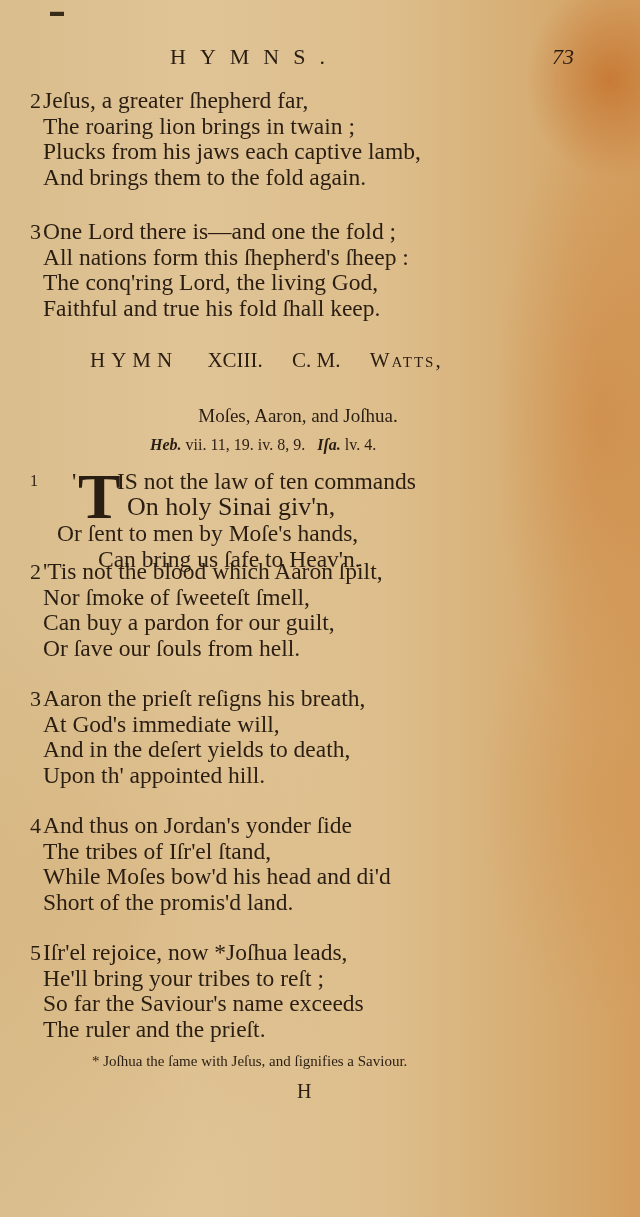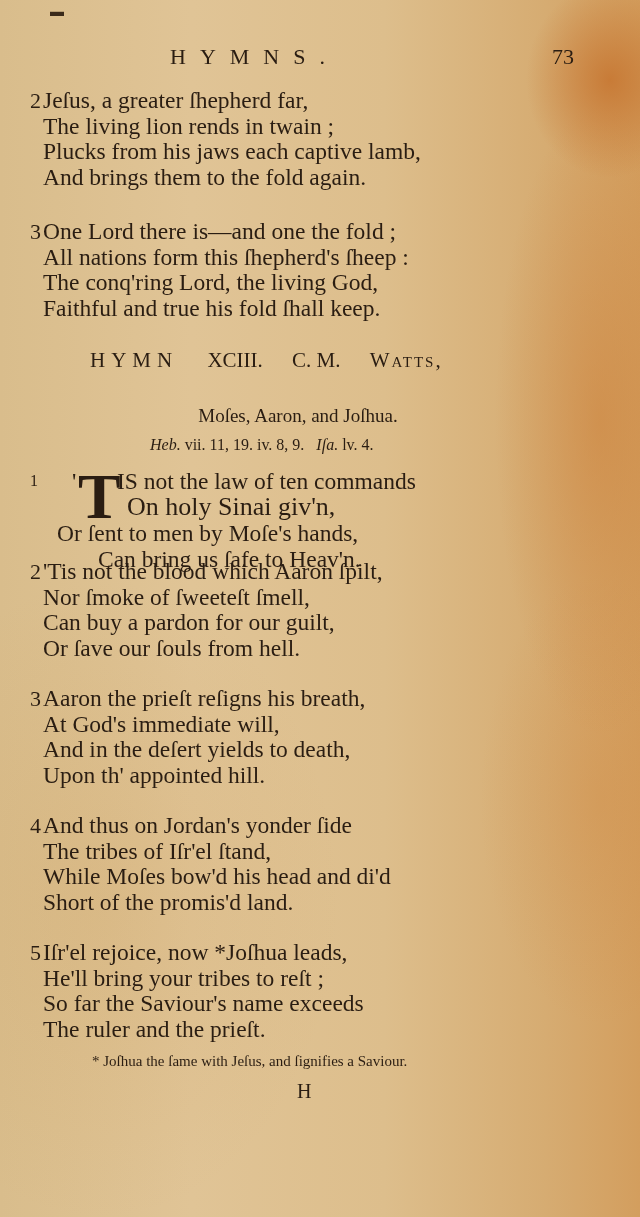--- a/index.html
+++ b/index.html
@@ -17,21 +17,21 @@
     .page { position: absolute; inset: 0; }
     .running-head {
       position: absolute; top: 34px; left: 0; width: 640px; height: 40px;
     }
     .running-title {
       position: absolute; left: 170px; top: 10px;
       font-size: 22px; letter-spacing: 14px;
     }
     .page-number {
       position: absolute; left: 552px; top: 10px;
-      font-size: 22px; 
+      font-size: 22px; font-style: italic;
     }
     .stanza { position: absolute; left: 30px; }
     .stanza .num {
       position: absolute; left: 0; top: 0; width: 20px;
       font-size: 22px; line-height: 26px;
     }
     .stanza .line {
       display: block; margin-left: 13px;
       font-size: 23.5px; line-height: 25.5px; white-space: nowrap;
     }
@@ -43,21 +43,21 @@
     .hymn-heading .sp { letter-spacing: 6px; }
     .hymn-heading .author { font-variant: small-caps; letter-spacing: 2px; }
     .hymn-subtitle {
       position: absolute; left: 0; width: 640px; top: 405px;
       text-align: center; font-size: 19px; padding-right: 44px; box-sizing: border-box;
     }
     .hymn-ref {
       position: absolute; left: 150px; top: 436px;
       font-size: 16px; white-space: nowrap;
     }
-    .hymn-ref i { font-style: italic; font-weight: normal; }
+    .hymn-ref i { font-style: italic; font-weight: bold; }
     .dropcap-stanza { position: absolute; left: 30px; top: 468px; }
     .dropcap-stanza .num { position: absolute; left: 0; top: 4px; font-size: 16px; }
     .dropcap {
       position: absolute; left: 48px; top: 2px;
       font-size: 64px; line-height: 54px; font-weight: bold;
     }
     .dropcap-apos { position: absolute; left: 42px; top: 0; font-size: 24px; line-height: 26px; }
     .dropcap-stanza .l1 { position: absolute; left: 87px; top: 0; font-size: 23.5px; line-height: 26px; white-space: nowrap; }
     .dropcap-stanza .l2 { position: absolute; left: 97px; top: 26px; font-size: 26px; line-height: 26px; white-space: nowrap; }
     .dropcap-stanza .l3 { position: absolute; left: 27px; top: 52px; font-size: 23.5px; line-height: 26px; white-space: nowrap; }
@@ -78,21 +78,21 @@
 <div class="page">
 
   <div class="running-head">
     <span class="running-title">HYMNS.</span>
     <span class="page-number">73</span>
   </div>
 
   <div class="stanza" style="top:88px;">
     <span class="num">2</span>
     <span class="line">Jeſus, a greater ſhepherd far,</span>
-    <span class="line">The living lion rends in twain ;</span>
+    <span class="line">The roaring lion brings in twain ;</span>
     <span class="line">Plucks from his jaws each captive lamb,</span>
     <span class="line">And brings them to the fold again.</span>
   </div>
 
   <div class="stanza" style="top:219px;">
     <span class="num">3</span>
     <span class="line">One Lord there is—and one the fold ;</span>
     <span class="line">All nations form this ſhepherd's ſheep :</span>
     <span class="line">The conq'ring Lord, the living God,</span>
     <span class="line">Faithful and true his fold ſhall keep.</span>

